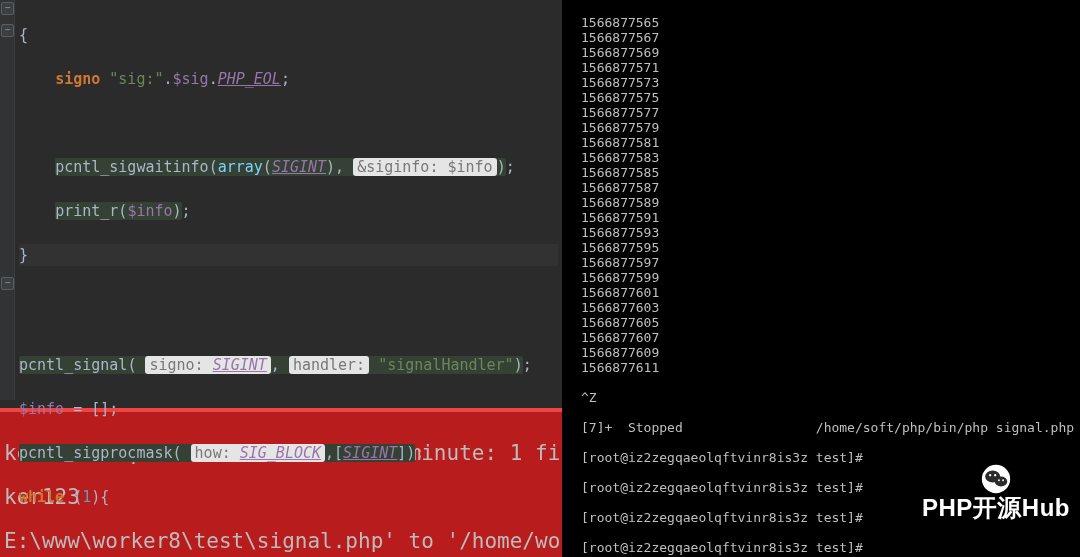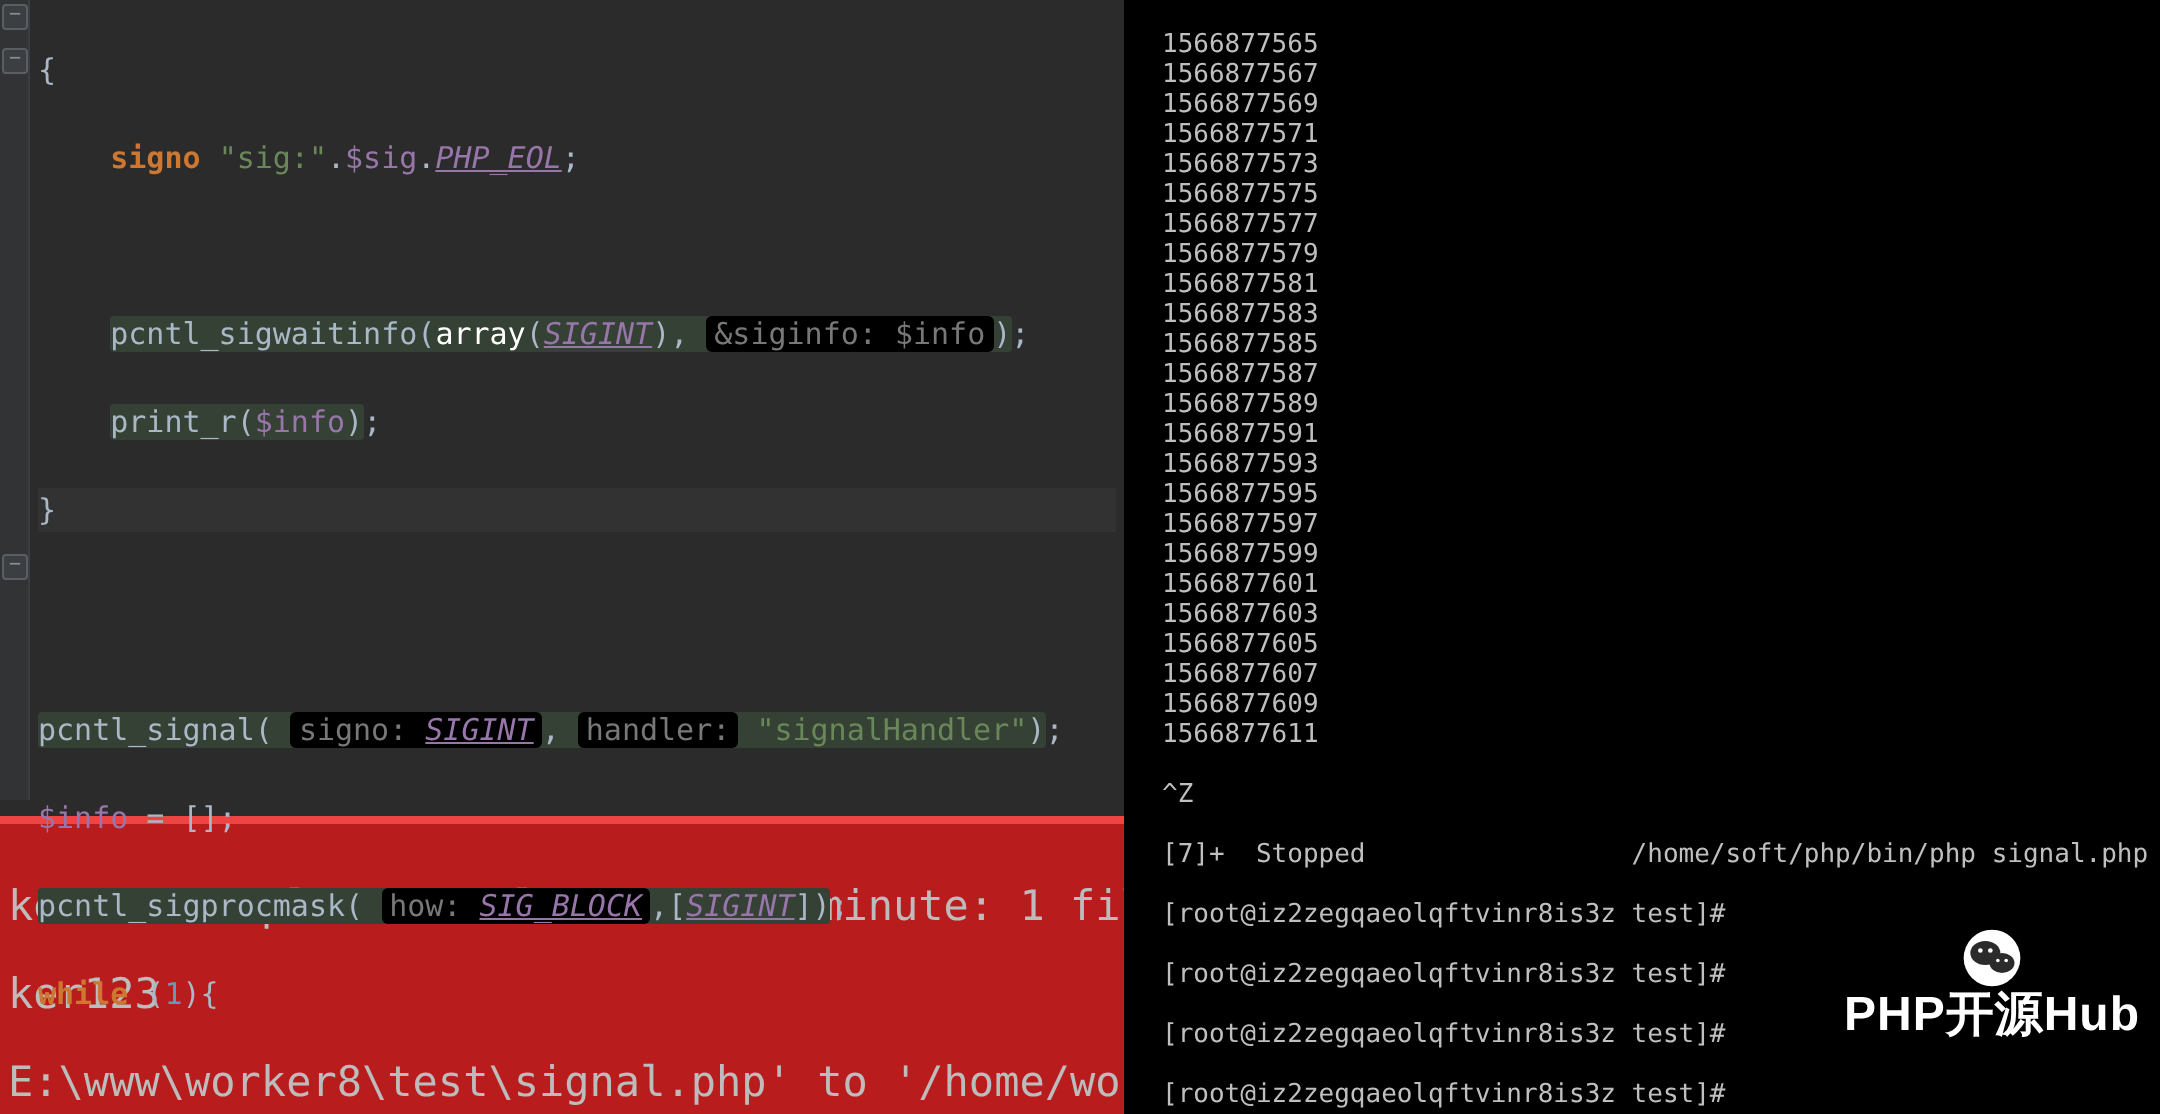--- a/index.html
+++ b/index.html
@@ -53,29 +53,29 @@
   .editor {
     flex: 1;
     padding: 2px 0 0 4px;
     line-height: 22px;
     white-space: pre;
     font-size: 15px;
     background: #2b2b2b;
     position: relative;
   }
   .editor .kw { color: #cc7832; font-weight: bold; }
-  .editor .kw2 { color: #ffffff; }
+  .editor .kw2 { color: #7dd3fc; }
   .editor .fname { color: #ffc66d; }
   .editor .var { color: #9876aa; }
   .editor .const { color: #9876aa; font-style: italic; text-decoration: underline; }
   .editor .str { color: #6a8759; }
   .editor .num { color: #6897bb; }
   .editor .brace { color: #a9b7c6; }
   .editor .hint-box {
-    background: #000000;
+    background: #e5e5e5;
     color: #787878;
     padding: 0 4px;
     border-radius: 3px;
     font-style: normal;
   }
   .editor .func-call { background: #344134; border-radius: 2px; }
   .caret-line { background: #323232; display: inline-block; width: calc(100% - 4px); }
 
   .left-terminal {
     flex: 1;

